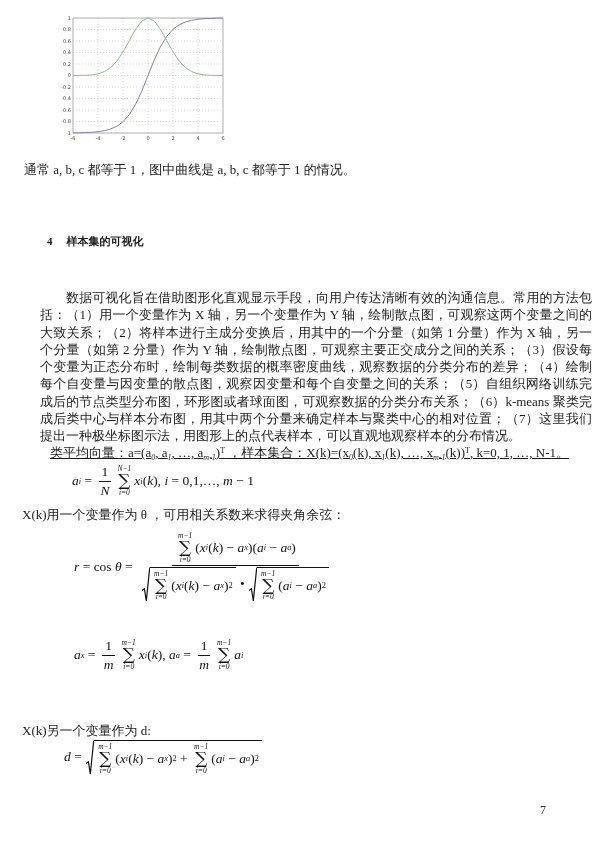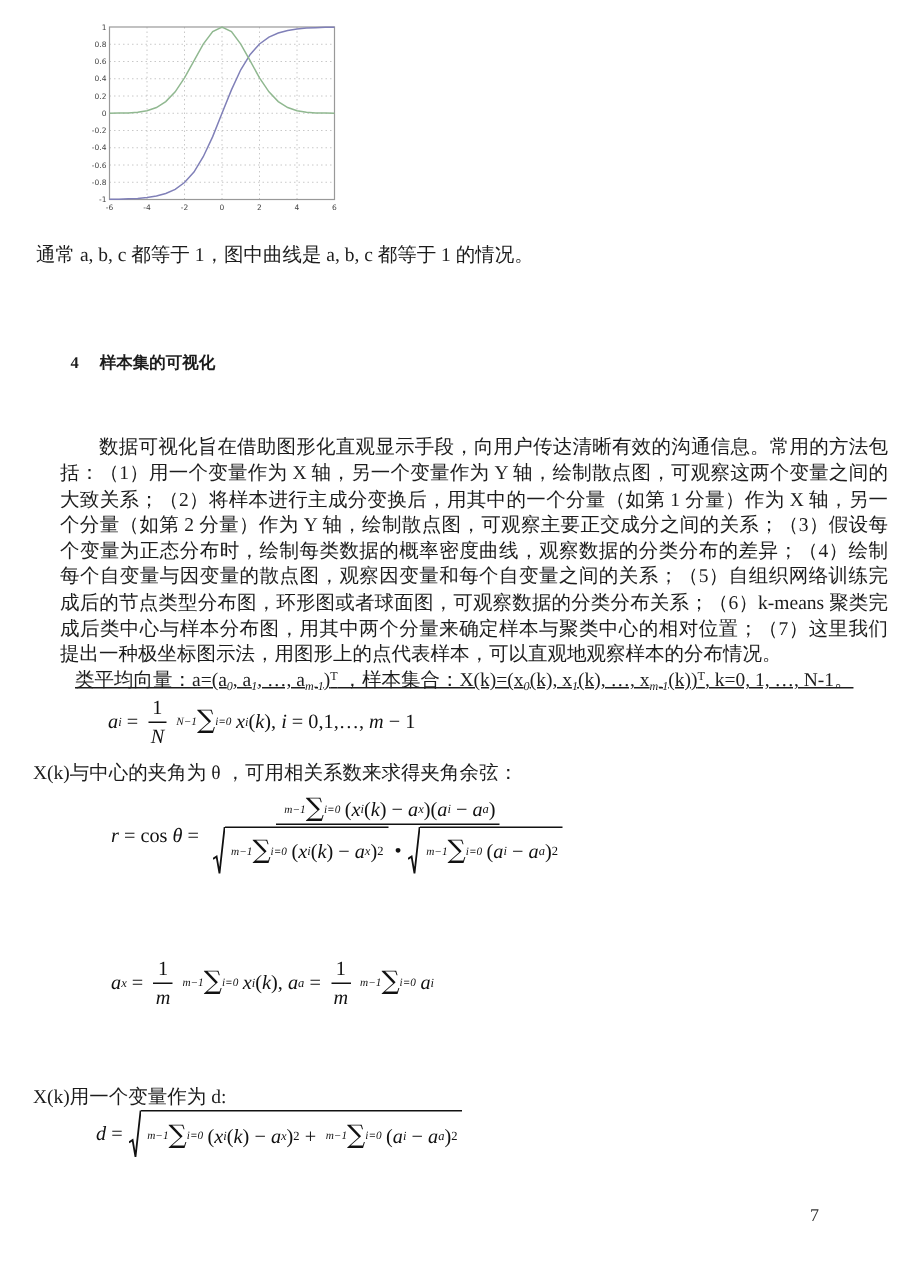--- a/index.html
+++ b/index.html
@@ -31,21 +31,21 @@
   .f-corr{left:74px;top:532px;}
   .f-centers{left:74px;top:638px;}
   .f-dist{left:64px;top:740px;}
   .mi{font-style:italic;}
   .mt{font-style:normal;}
   sub.msub{font-size:0.62em;font-style:italic;vertical-align:-0.35em;}
   sup.msup{font-size:0.62em;vertical-align:0.55em;}
   .mfrac{display:inline-flex;flex-direction:column;align-items:center;vertical-align:middle;margin:0 2px;line-height:1.15;}
   .mfrac .fn{display:flex;align-items:center;justify-content:center;padding:0 3px 1px 3px;border-bottom:1px solid #111;}
   .mfrac .fd{display:flex;align-items:center;justify-content:center;padding:1px 3px 0 3px;}
-  .msum{display:inline-flex;flex-direction:row;align-items:center;vertical-align:middle;margin:0 3px;line-height:1;}
+  .msum{display:inline-flex;flex-direction:column;align-items:center;vertical-align:middle;margin:0 3px;line-height:1;}
   .msum .lim{font-size:7.5px;font-style:italic;line-height:1.1;}
   .msum .sg{font-size:17px;line-height:0.9;font-style:normal;font-family:"DejaVu Serif",serif;}
   .msqrt{display:inline-flex;align-items:stretch;vertical-align:middle;margin:0 1px;}
   .msqrt .rad{width:8px;flex:0 0 8px;height:auto;align-self:stretch;}
   .msqrt .rc{display:inline-flex;align-items:center;border-top:1.2px solid #111;padding:2px 3px 0 1px;}
 
   
   .chartbox{left:56px;top:6px;}
   .chartbox text{font-family:"DejaVu Sans","Liberation Sans",sans-serif;fill:#444;}
 </style>
@@ -95,29 +95,29 @@
 <div class="abs heading">
   <span class="hnum">4</span><span>样本集的可视化</span>
 </div>
 
 <p class="abs bodypara">数据可视化旨在借助图形化直观显示手段，向用户传达清晰有效的沟通信息。常用的方法包括：（1）用一个变量作为 X 轴，另一个变量作为 Y 轴，绘制散点图，可观察这两个变量之间的大致关系；（2）将样本进行主成分变换后，用其中的一个分量（如第 1 分量）作为 X 轴，另一个分量（如第 2 分量）作为 Y 轴，绘制散点图，可观察主要正交成分之间的关系；（3）假设每个变量为正态分布时，绘制每类数据的概率密度曲线，观察数据的分类分布的差异；（4）绘制每个自变量与因变量的散点图，观察因变量和每个自变量之间的关系；（5）自组织网络训练完成后的节点类型分布图，环形图或者球面图，可观察数据的分类分布关系；（6）k-means 聚类完成后类中心与样本分布图，用其中两个分量来确定样本与聚类中心的相对位置；（7）这里我们提出一种极坐标图示法，用图形上的点代表样本，可以直观地观察样本的分布情况。</p>
 
 <div class="abs textline vectors"><span class="mt">类平均向量：a=(a</span><sub class="msub">0</sub><span class="mt">, a</span><sub class="msub">1</sub><span class="mt">, …, a</span><sub class="msub">m-1</sub><span class="mt">)</span><sup class="msup">T</sup><span class="mt"> ，样本集合：X(k)=(x</span><sub class="msub">0</sub><span class="mt">(k), x</span><sub class="msub">1</sub><span class="mt">(k), …, x</span><sub class="msub">m-1</sub><span class="mt">(k))</span><sup class="msup">T</sup><span class="mt">, k=0, 1, …, N-1。</span></div>
 
 <div class="formula f-mean"><span class="mi">a</span><sub class="msub">i</sub><span class="mt"> = </span><span class="mfrac"><span class="fn"><span class="mt">1</span></span><span class="fd"><span class="mi">N</span></span></span><span class="msum"><span class="lim">N−1</span><span class="sg">∑</span><span class="lim">i=0</span></span><span class="mi">x</span><sub class="msub">i</sub><span class="mt">(</span><span class="mi">k</span><span class="mt">), </span><span class="mi">i</span><span class="mt"> = 0,1,…, </span><span class="mi">m</span><span class="mt"> − 1</span></div>
 
-<div class="abs textline intro1">X(k)与中心的夹角为 θ ，可用相关系数来求得夹角余弦：</div>
+<div class="abs textline intro1">X(k)用一个变量作为 θ ，可用相关系数来求得夹角余弦：</div>
 
 <div class="formula f-corr"><span class="mi">r</span><span class="mt"> = cos </span><span class="mi">θ</span><span class="mt"> = </span><span class="mfrac"><span class="fn"><span class="msum"><span class="lim">m−1</span><span class="sg">∑</span><span class="lim">i=0</span></span><span class="mt">(</span><span class="mi">x</span><sub class="msub">i</sub><span class="mt">(</span><span class="mi">k</span><span class="mt">) − </span><span class="mi">a</span><sub class="msub">x</sub><span class="mt">)(</span><span class="mi">a</span><sub class="msub">i</sub><span class="mt"> − </span><span class="mi">a</span><sub class="msub">a</sub><span class="mt">)</span></span><span class="fd"><span class="msqrt"><svg viewBox="0 0 10 40" preserveAspectRatio="none" class="rad">
             <path d="M0 27 L3 25 L5.4 39 L9.6 1.2 L10 1.2" fill="none" stroke="#111" stroke-width="1.2" vector-effect="non-scaling-stroke"></path>
           </svg><span class="rc"><span class="msum"><span class="lim">m−1</span><span class="sg">∑</span><span class="lim">i=0</span></span><span class="mt">(</span><span class="mi">x</span><sub class="msub">i</sub><span class="mt">(</span><span class="mi">k</span><span class="mt">) − </span><span class="mi">a</span><sub class="msub">x</sub><span class="mt">)</span><sup class="msup">2</sup></span></span><span class="mt"> • </span><span class="msqrt"><svg viewBox="0 0 10 40" preserveAspectRatio="none" class="rad">
             <path d="M0 27 L3 25 L5.4 39 L9.6 1.2 L10 1.2" fill="none" stroke="#111" stroke-width="1.2" vector-effect="non-scaling-stroke"></path>
           </svg><span class="rc"><span class="msum"><span class="lim">m−1</span><span class="sg">∑</span><span class="lim">i=0</span></span><span class="mt">(</span><span class="mi">a</span><sub class="msub">i</sub><span class="mt"> − </span><span class="mi">a</span><sub class="msub">a</sub><span class="mt">)</span><sup class="msup">2</sup></span></span></span></span></div>
 
 <div class="formula f-centers"><span class="mi">a</span><sub class="msub">x</sub><span class="mt"> = </span><span class="mfrac"><span class="fn"><span class="mt">1</span></span><span class="fd"><span class="mi">m</span></span></span><span class="msum"><span class="lim">m−1</span><span class="sg">∑</span><span class="lim">i=0</span></span><span class="mi">x</span><sub class="msub">i</sub><span class="mt">(</span><span class="mi">k</span><span class="mt">), </span><span class="mi">a</span><sub class="msub">a</sub><span class="mt"> = </span><span class="mfrac"><span class="fn"><span class="mt">1</span></span><span class="fd"><span class="mi">m</span></span></span><span class="msum"><span class="lim">m−1</span><span class="sg">∑</span><span class="lim">i=0</span></span><span class="mi">a</span><sub class="msub">i</sub></div>
 
-<div class="abs textline intro2">X(k)用一个变量作为 d:</div>
+<div class="abs textline intro2">X(k)另一个变量作为 d:</div>
 
 <div class="formula f-dist"><span class="mi">d</span><span class="mt"> = </span><span class="msqrt"><svg viewBox="0 0 10 40" preserveAspectRatio="none" class="rad">
         <path d="M0 27 L3 25 L5.4 39 L9.6 1.2 L10 1.2" fill="none" stroke="#111" stroke-width="1.2" vector-effect="non-scaling-stroke"></path>
       </svg><span class="rc"><span class="msum"><span class="lim">m−1</span><span class="sg">∑</span><span class="lim">i=0</span></span><span class="mt">(</span><span class="mi">x</span><sub class="msub">i</sub><span class="mt">(</span><span class="mi">k</span><span class="mt">) − </span><span class="mi">a</span><sub class="msub">x</sub><span class="mt">)</span><sup class="msup">2</sup><span class="mt"> + </span><span class="msum"><span class="lim">m−1</span><span class="sg">∑</span><span class="lim">i=0</span></span><span class="mt">(</span><span class="mi">a</span><sub class="msub">i</sub><span class="mt"> − </span><span class="mi">a</span><sub class="msub">a</sub><span class="mt">)</span><sup class="msup">2</sup></span></span></div>
 
 <div class="abs pagenum">7</div>
 
 </body></html>

